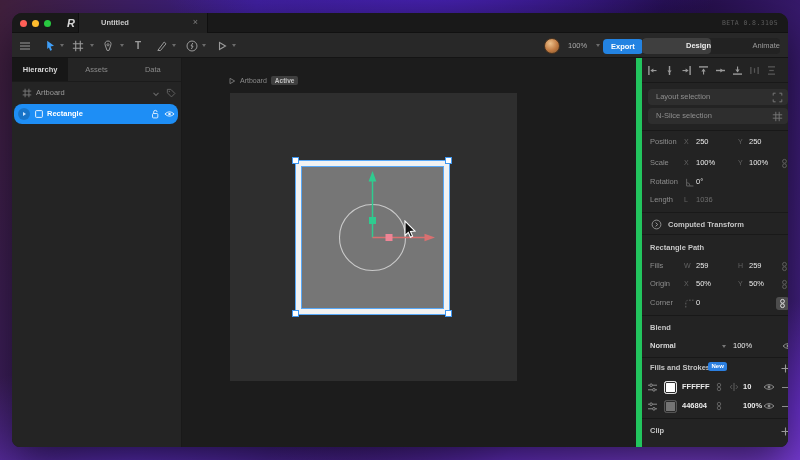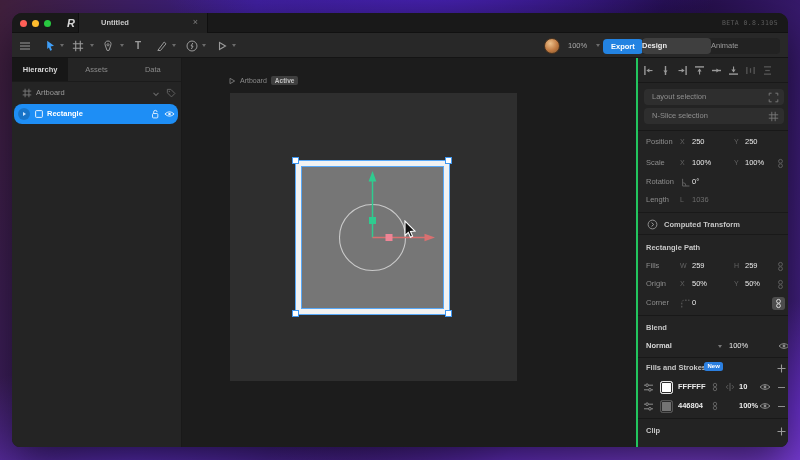--- a/index.html
+++ b/index.html
@@ -34,21 +34,21 @@
   .ttext{position:absolute;top:0;height:25px;line-height:25px;color:#9a9a9a;font-size:10px;font-weight:700}
   .avatar{position:absolute;left:532px;top:4.5px;width:16px;height:16px;border-radius:50%;
     background:radial-gradient(circle at 38% 32%, #ecc08a 0%, #c07a42 55%, #80552a 100%);
     border:1px solid #4a3420}
   .zoom-ctl{position:absolute;left:556px;top:0;height:25px;line-height:25px;color:#a9a9a9;font-size:7.5px}
   .zoom-caret{left:584px}
   .export-btn{position:absolute;left:591px;top:6px;height:15px;padding:0 8px;background:#2383e2;
     border-radius:4px;color:#fff;font-size:7.5px;font-weight:600;line-height:15px}
   .mode-ctl{position:absolute;left:630px;top:5px;width:138px;height:16px;background:#222;
     border-radius:4px;display:flex;overflow:hidden}
-  .mode{flex:1;text-align:left;line-height:16px;font-size:7.5px;color:#9a9a9a}
+  .mode{flex:1;text-align:right;line-height:16px;font-size:7.5px;color:#9a9a9a}
   .mode.active{background:#3f3f3f;color:#ececec;font-weight:700;border-radius:4px}
   
   .sidebar{position:absolute;left:0;top:45px;width:170px;bottom:0;background:#242424;border-right:1px solid #191919}
   .stabs{display:flex;height:24px;border-bottom:1px solid #1b1b1b}
   .stab{flex:1;text-align:center;line-height:24px;font-size:7.5px;color:#8a8a8a}
   .stab.active{background:#171717;color:#d8d8d8;font-weight:700}
   .tree-row{position:absolute;left:0;top:24px;width:100%;height:22px;color:#9a9a9a;font-size:7.5px}
   .tree-row .txt{position:absolute;left:24px;line-height:22px}
   .row-ic{position:absolute;top:6px;width:10px;height:10px;color:#7a7a7a}
   .sel-pill{position:absolute;left:2px;top:46px;width:164px;height:20px;background:#1e8ef5;
@@ -64,21 +64,21 @@
   .badge{background:#3f3f3f;color:#c3c3c3;border-radius:2px;padding:1px 4px;font-size:6.5px;font-weight:600}
   .artboard{position:absolute;left:48px;top:35px;width:287px;height:288px;background:#2e2e2e}
   .selrect{position:absolute;left:114px;top:103px;width:153px;height:153px;background:#767676;
     border:5px solid #f2f2f2;outline:1px solid #58a8f7}
   .selrect:after{content:'';position:absolute;inset:0;border:1px solid #58a8f7}
   .handle{position:absolute;width:7px;height:7px;background:#fff;border:1.5px solid #3f97f0}
   .h-tl{left:110px;top:99px}.h-tr{left:263px;top:99px}.h-bl{left:110px;top:252px}.h-br{left:263px;top:252px}
   .overlay{position:absolute;inset:0;pointer-events:none}
   
   .inspector{position:absolute;left:624px;top:45px;width:152px;bottom:0;background:#232323;
-    border-left:2px solid #22c55e;font-size:7.5px;color:#8d8d8d}
+    border-left:6px solid #22c55e;font-size:7.5px;color:#8d8d8d}
   .divider{position:absolute;left:0;width:100%;height:1px;background:#181818}
   .al-row{position:absolute;left:0;top:0;width:100%;height:24px}
   .al-ic{position:absolute;top:6.5px;width:11px;height:11px;color:#9a9a9a}
   .al-ic.dim{color:#565656}
   .sel-box{position:absolute;left:6px;width:140px;height:16px;background:#2e2e2e;border-radius:4px;
     color:#8f8f8f;line-height:16px;padding-left:8px}
   .sel-box .ric{position:absolute;right:5px;top:2.5px;width:11px;height:11px;color:#777}
   .irow{position:absolute;left:0;width:100%;height:14px;line-height:14px}
   .lbl{position:absolute;left:8px}
   .ax{position:absolute;color:#626262;font-size:7px}

